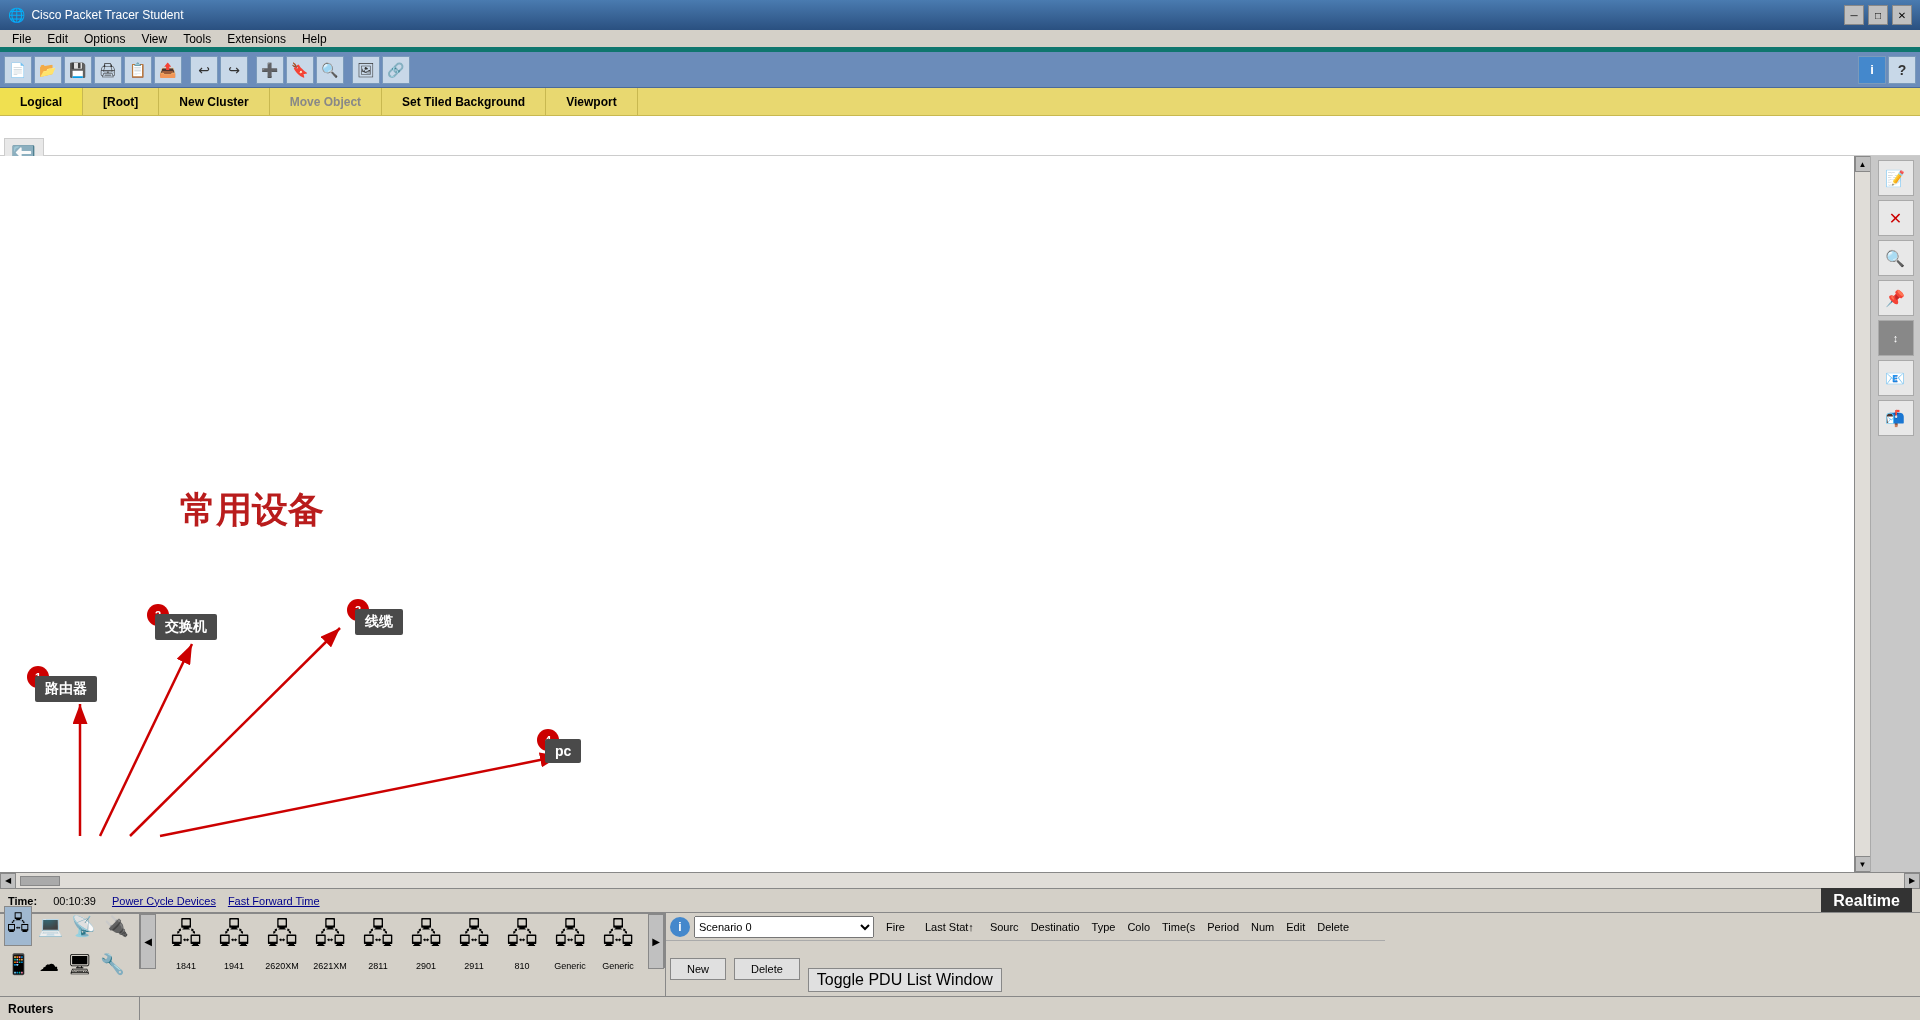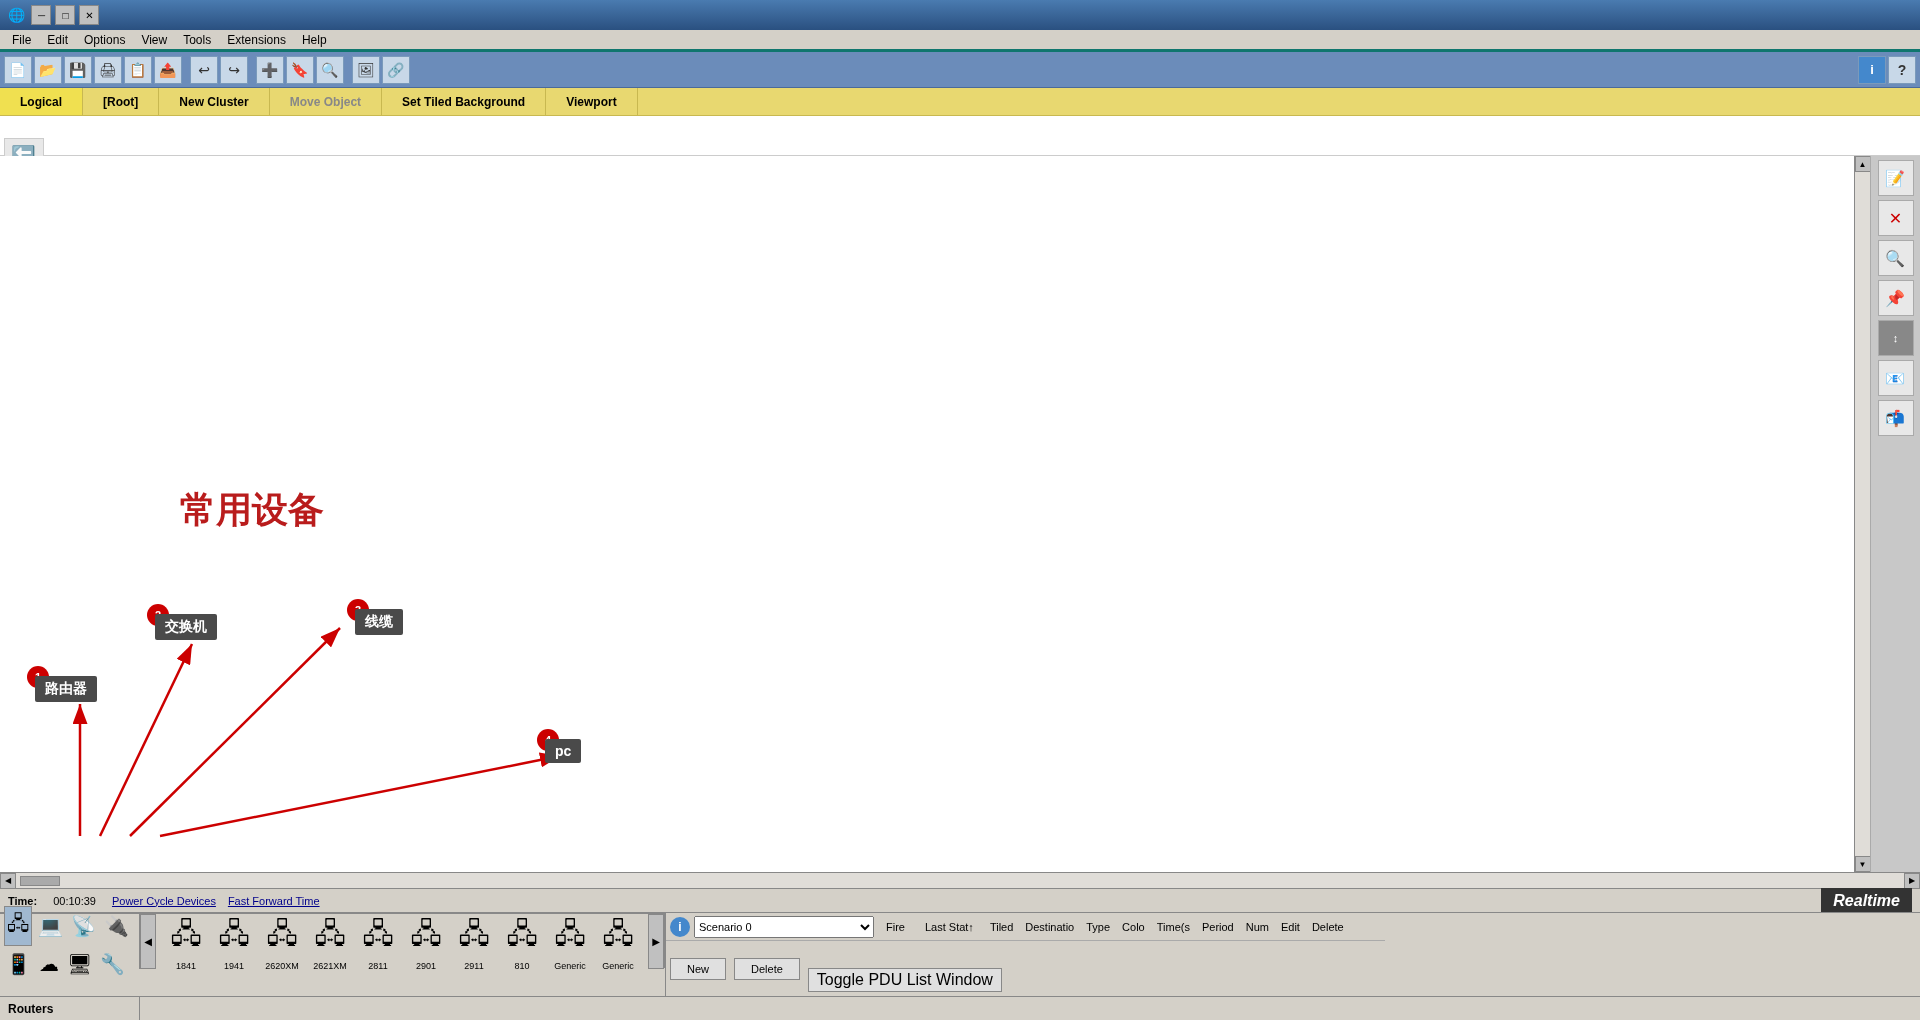--- a/index.html
+++ b/index.html
@@ -25,21 +25,21 @@
       font-size: 10px; cursor: pointer; color: #000;
     }
 
     
     #menu-bar {
       height: 22px;
       background: #d4d0c8;
       display: flex;
       align-items: center;
       padding: 0 4px;
-      border-bottom: 3px solid #0f766e;
+      border-bottom: 5px solid #0f766e;
     }
     #menu-bar .menu-item {
       padding: 2px 8px;
       cursor: pointer;
       font-size: 12px;
     }
 
     
     #toolbar {
       height: 36px;
@@ -254,21 +254,20 @@
 
     
     #realtime-btn {
       background: #333;
       color: white;
       font-size: 16px;
       font-weight: bold;
       display: flex; align-items: center; justify-content: center;
       padding: 4px 12px;
       cursor: pointer;
-      font-style: italic;
     }
 
     
     #h-scroll {
       height: 16px;
       background: #d4d0c8;
       display: flex; align-items: center;
       border-top: 1px solid #888;
     }
     .h-scroll-arrow {
@@ -339,20 +338,21 @@
       overflow: hidden;
     }
   </style>
 </head>
 <body>
 
 <div id="main-container">
 
   <div id="title-bar">
     <span class="app-icon">🌐</span>
+    <span class="title-text">Cisco Packet Tracer Student</span>
     <div class="window-controls">
       <div class="win-btn">─</div>
       <div class="win-btn">□</div>
       <div class="win-btn">✕</div>
     </div>
   </div>
 
   <div id="menu-bar">
     <span class="menu-item">File</span>
     <span class="menu-item">Edit</span>
@@ -554,21 +554,21 @@
     </div>
 
     <div id="pdu-panel">
       <div id="scenario-row">
         <div class="info-icon">i</div>
         <select class="scenario-select">
           <option>Scenario 0</option>
         </select>
         <div style="font-size:11px; padding: 0 8px;">Fire</div>
         <div style="font-size:11px; padding: 0 8px;">Last Stat↑</div>
-        <div style="font-size:11px; padding: 0 4px;">Tiled</div>
+        <div style="font-size:11px; padding: 0 4px;">Sourc</div>
         <div style="font-size:11px; padding: 0 4px;">Destinatio</div>
         <div style="font-size:11px; padding: 0 4px;">Type</div>
         <div style="font-size:11px; padding: 0 4px;">Colo</div>
         <div style="font-size:11px; padding: 0 4px;">Time(s</div>
         <div style="font-size:11px; padding: 0 4px;">Period</div>
         <div style="font-size:11px; padding: 0 4px;">Num</div>
         <div style="font-size:11px; padding: 0 4px;">Edit</div>
         <div style="font-size:11px; padding: 0 4px;">Delete</div>
       </div>
       <div id="pdu-buttons">

